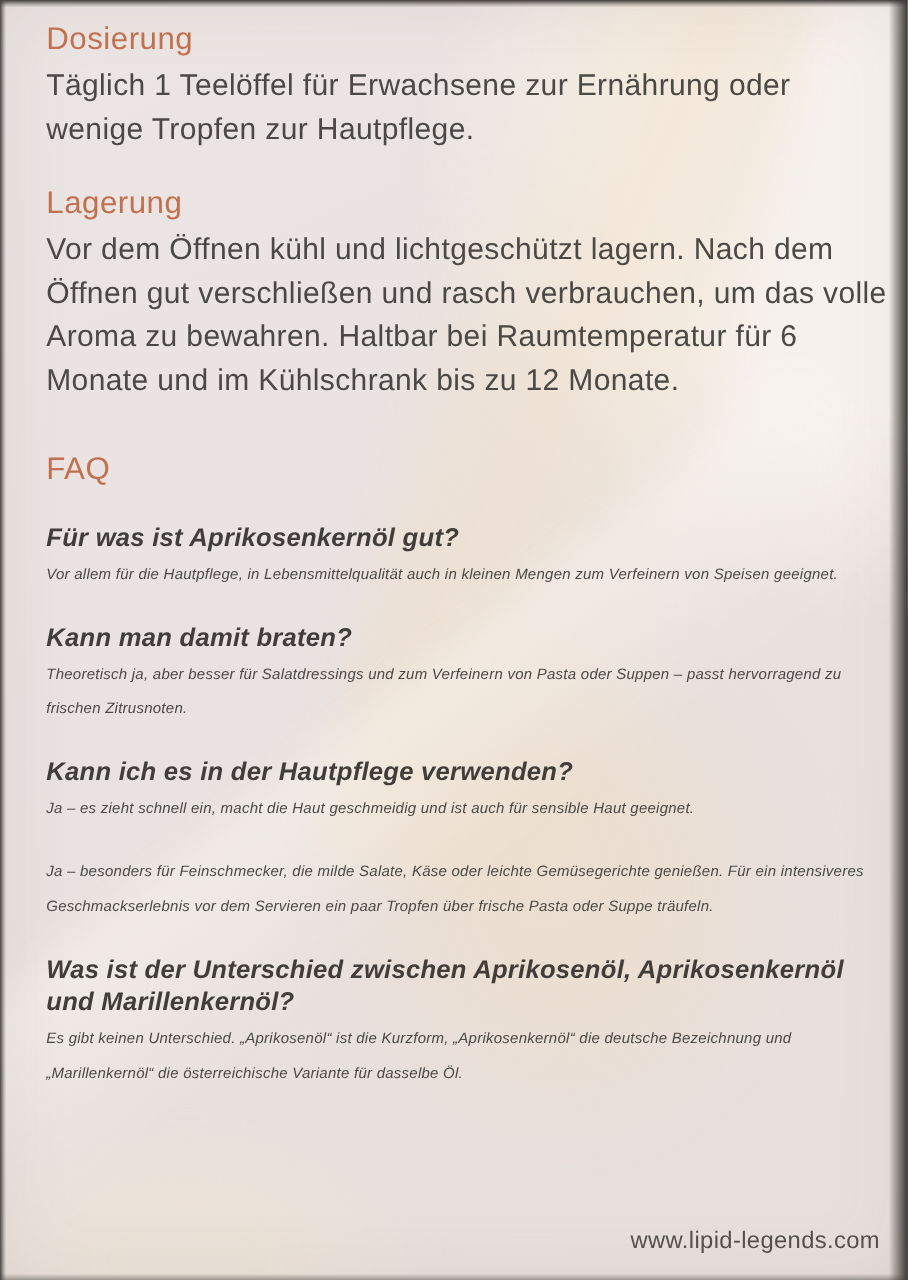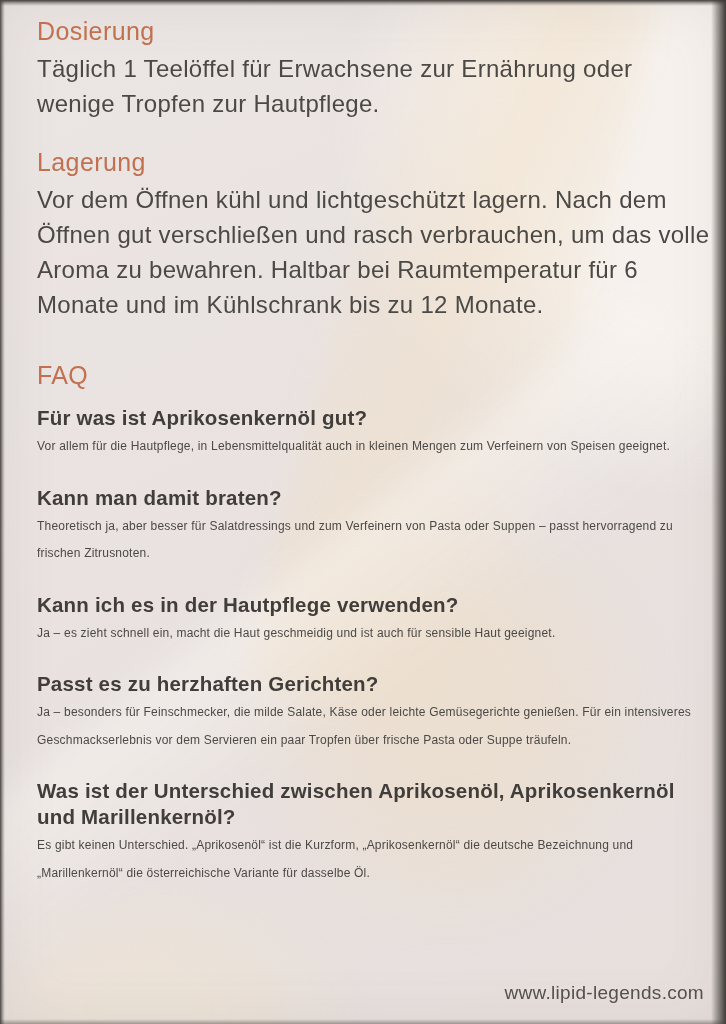--- a/index.html
+++ b/index.html
@@ -82,21 +82,21 @@
     font-size: 24px;
     font-weight: 400;
     line-height: 35px;
     letter-spacing: 0.3px;
     color: var(--body-text, #4b4946);
     max-width: 679px;
   }
   .gap-a { margin-top: 26px; }
   .faq-heading { margin-top: 38px; }
 
-  .faq-list { margin-top: 15px; }
+  .faq-list { margin-top: 28px; font-style: italic; }
   .faq-item { margin-bottom: 24px; max-width: 689px; }
   .faq-question {
     margin: 0 0 2px 0;
     font-size: 20.5px;
     font-weight: 700;
     line-height: 26px;
     letter-spacing: 0.2px;
     color: var(--question-text, #403d3a);
   }
   .faq-answer {
@@ -150,21 +150,20 @@
         <h3 class="faq-question">Kann man damit braten?</h3>
         <p class="faq-answer">Theoretisch ja, aber besser für Salatdressings und zum Verfeinern von Pasta oder Suppen – passt hervorragend zu frischen Zitrusnoten.</p>
       </div>
 
       <div class="faq-item">
         <h3 class="faq-question">Kann ich es in der Hautpflege verwenden?</h3>
         <p class="faq-answer">Ja – es zieht schnell ein, macht die Haut geschmeidig und ist auch für sensible Haut geeignet.</p>
       </div>
 
       <div class="faq-item">
-        <h3 class="faq-question">Passt es zu herzhaften Gerichten?</h3>
         <p class="faq-answer">Ja – besonders für Feinschmecker, die milde Salate, Käse oder leichte Gemüsegerichte genießen. Für ein intensiveres Geschmackserlebnis vor dem Servieren ein paar Tropfen über frische Pasta oder Suppe träufeln.</p>
       </div>
 
       <div class="faq-item">
         <h3 class="faq-question">Was ist der Unterschied zwischen Aprikosenöl, Aprikosenkernöl und Marillenkernöl?</h3>
         <p class="faq-answer">Es gibt keinen Unterschied. „Aprikosenöl“ ist die Kurzform, „Aprikosenkernöl“ die deutsche Bezeichnung und „Marillenkernöl“ die österreichische Variante für dasselbe Öl.</p>
       </div>
 
     </div>
   </div>

